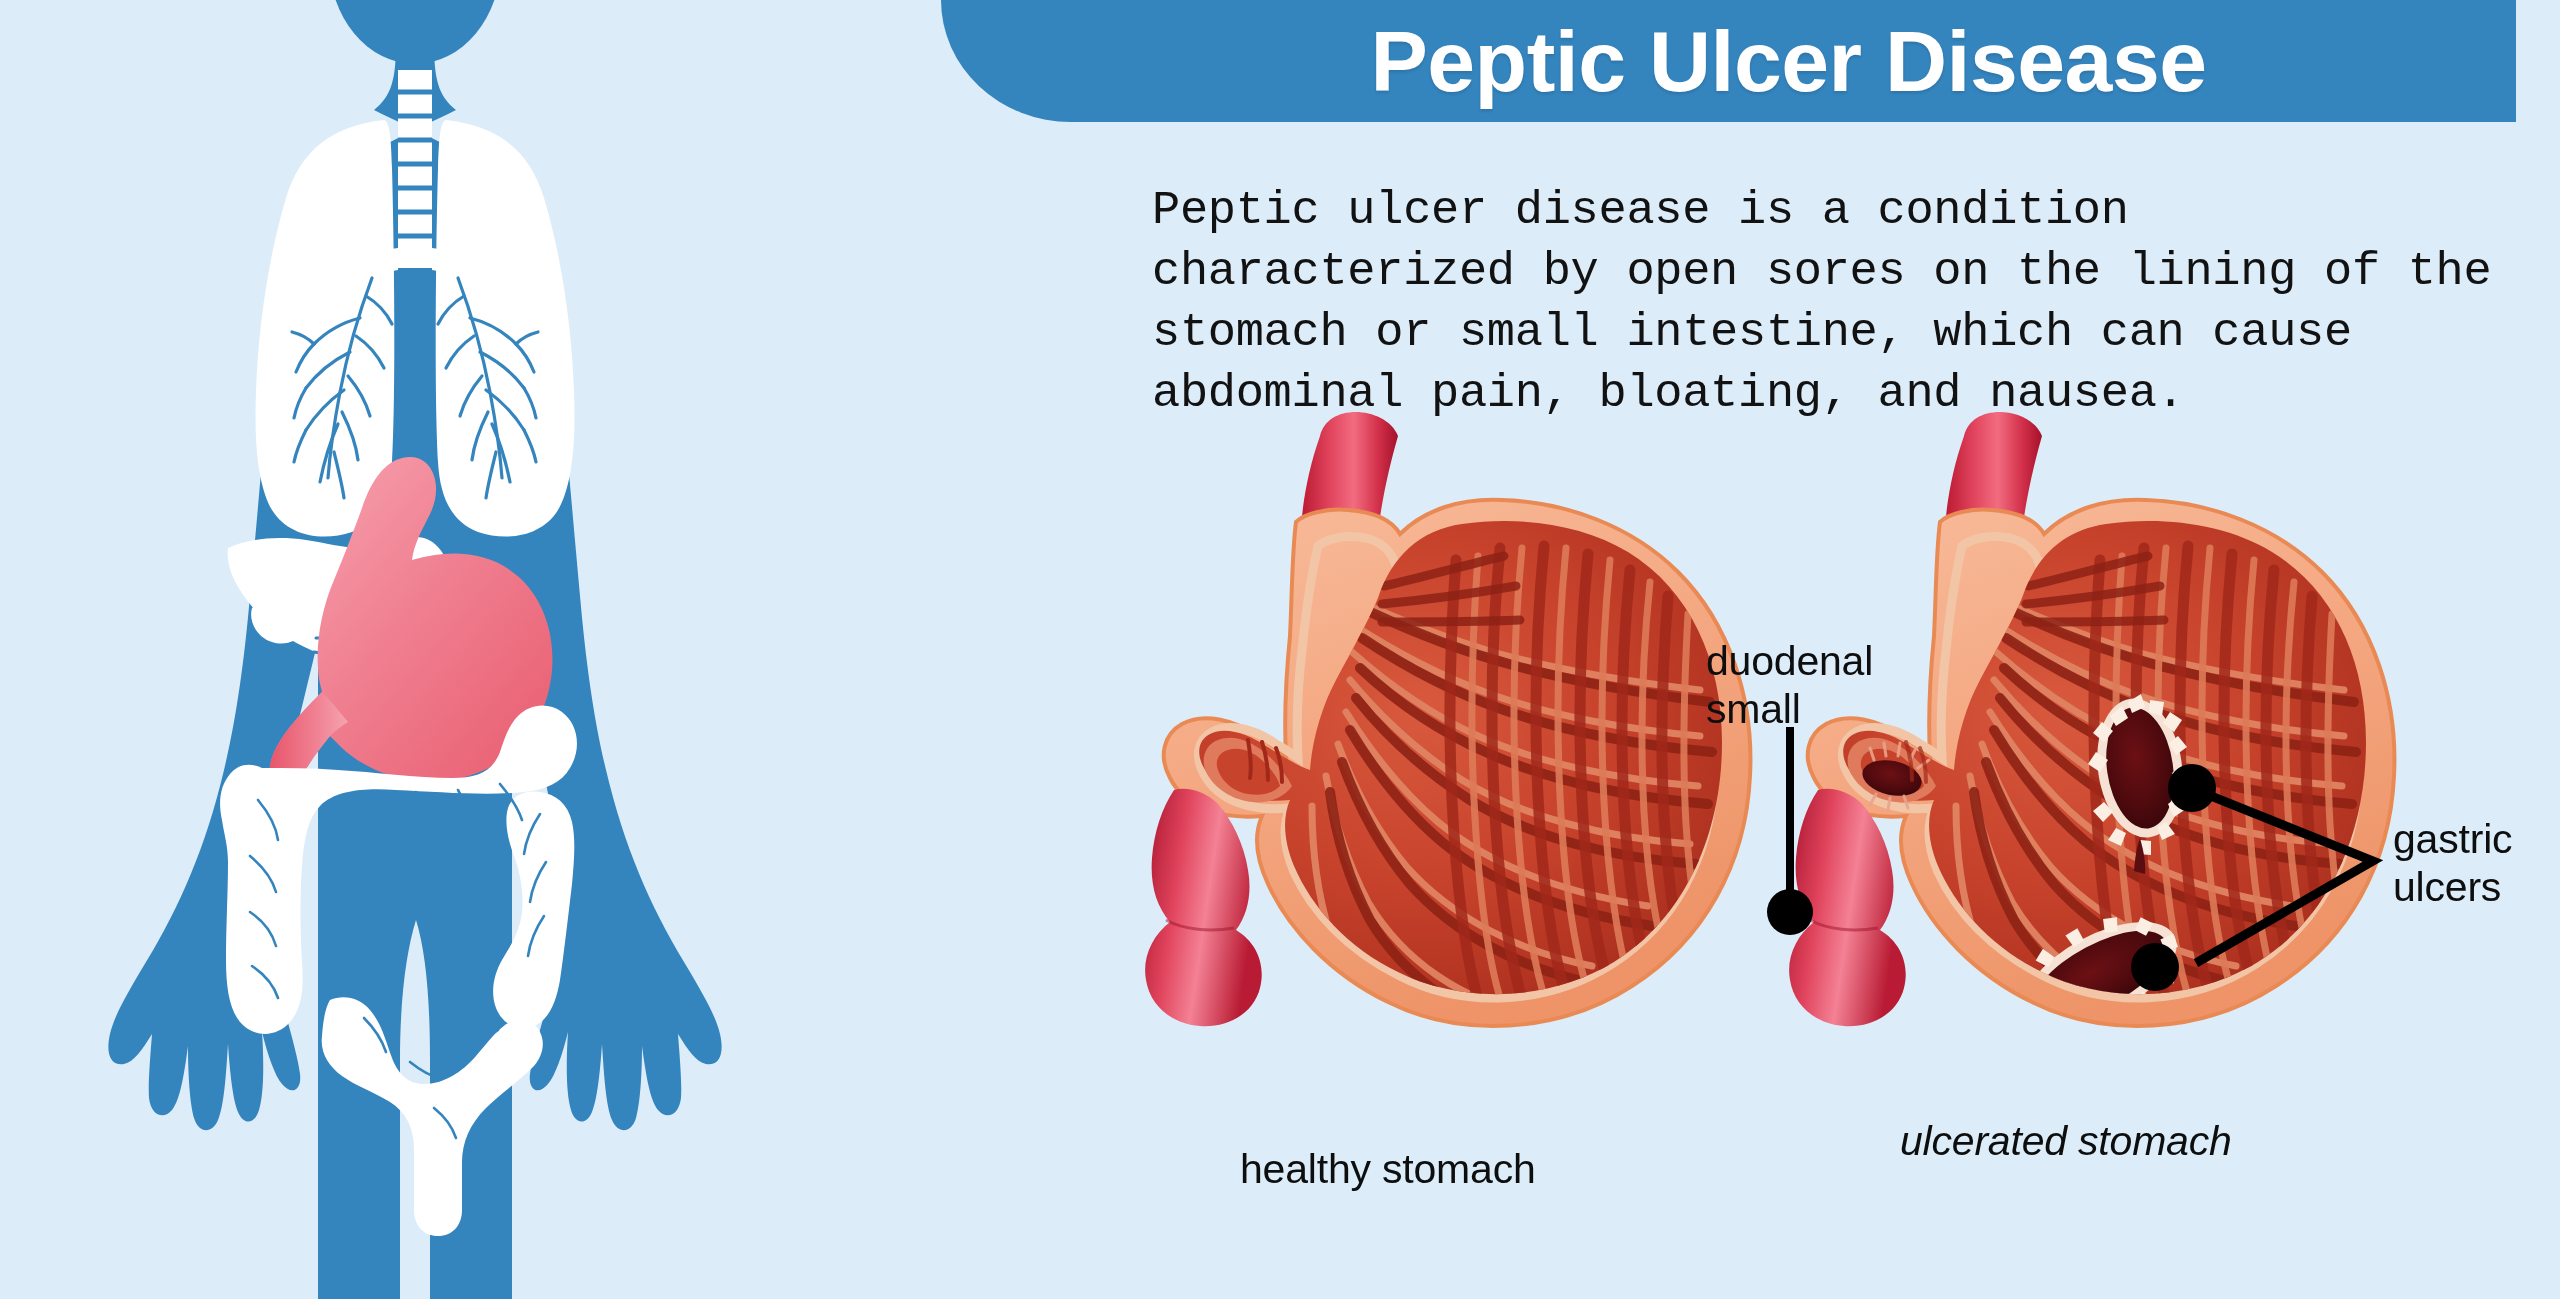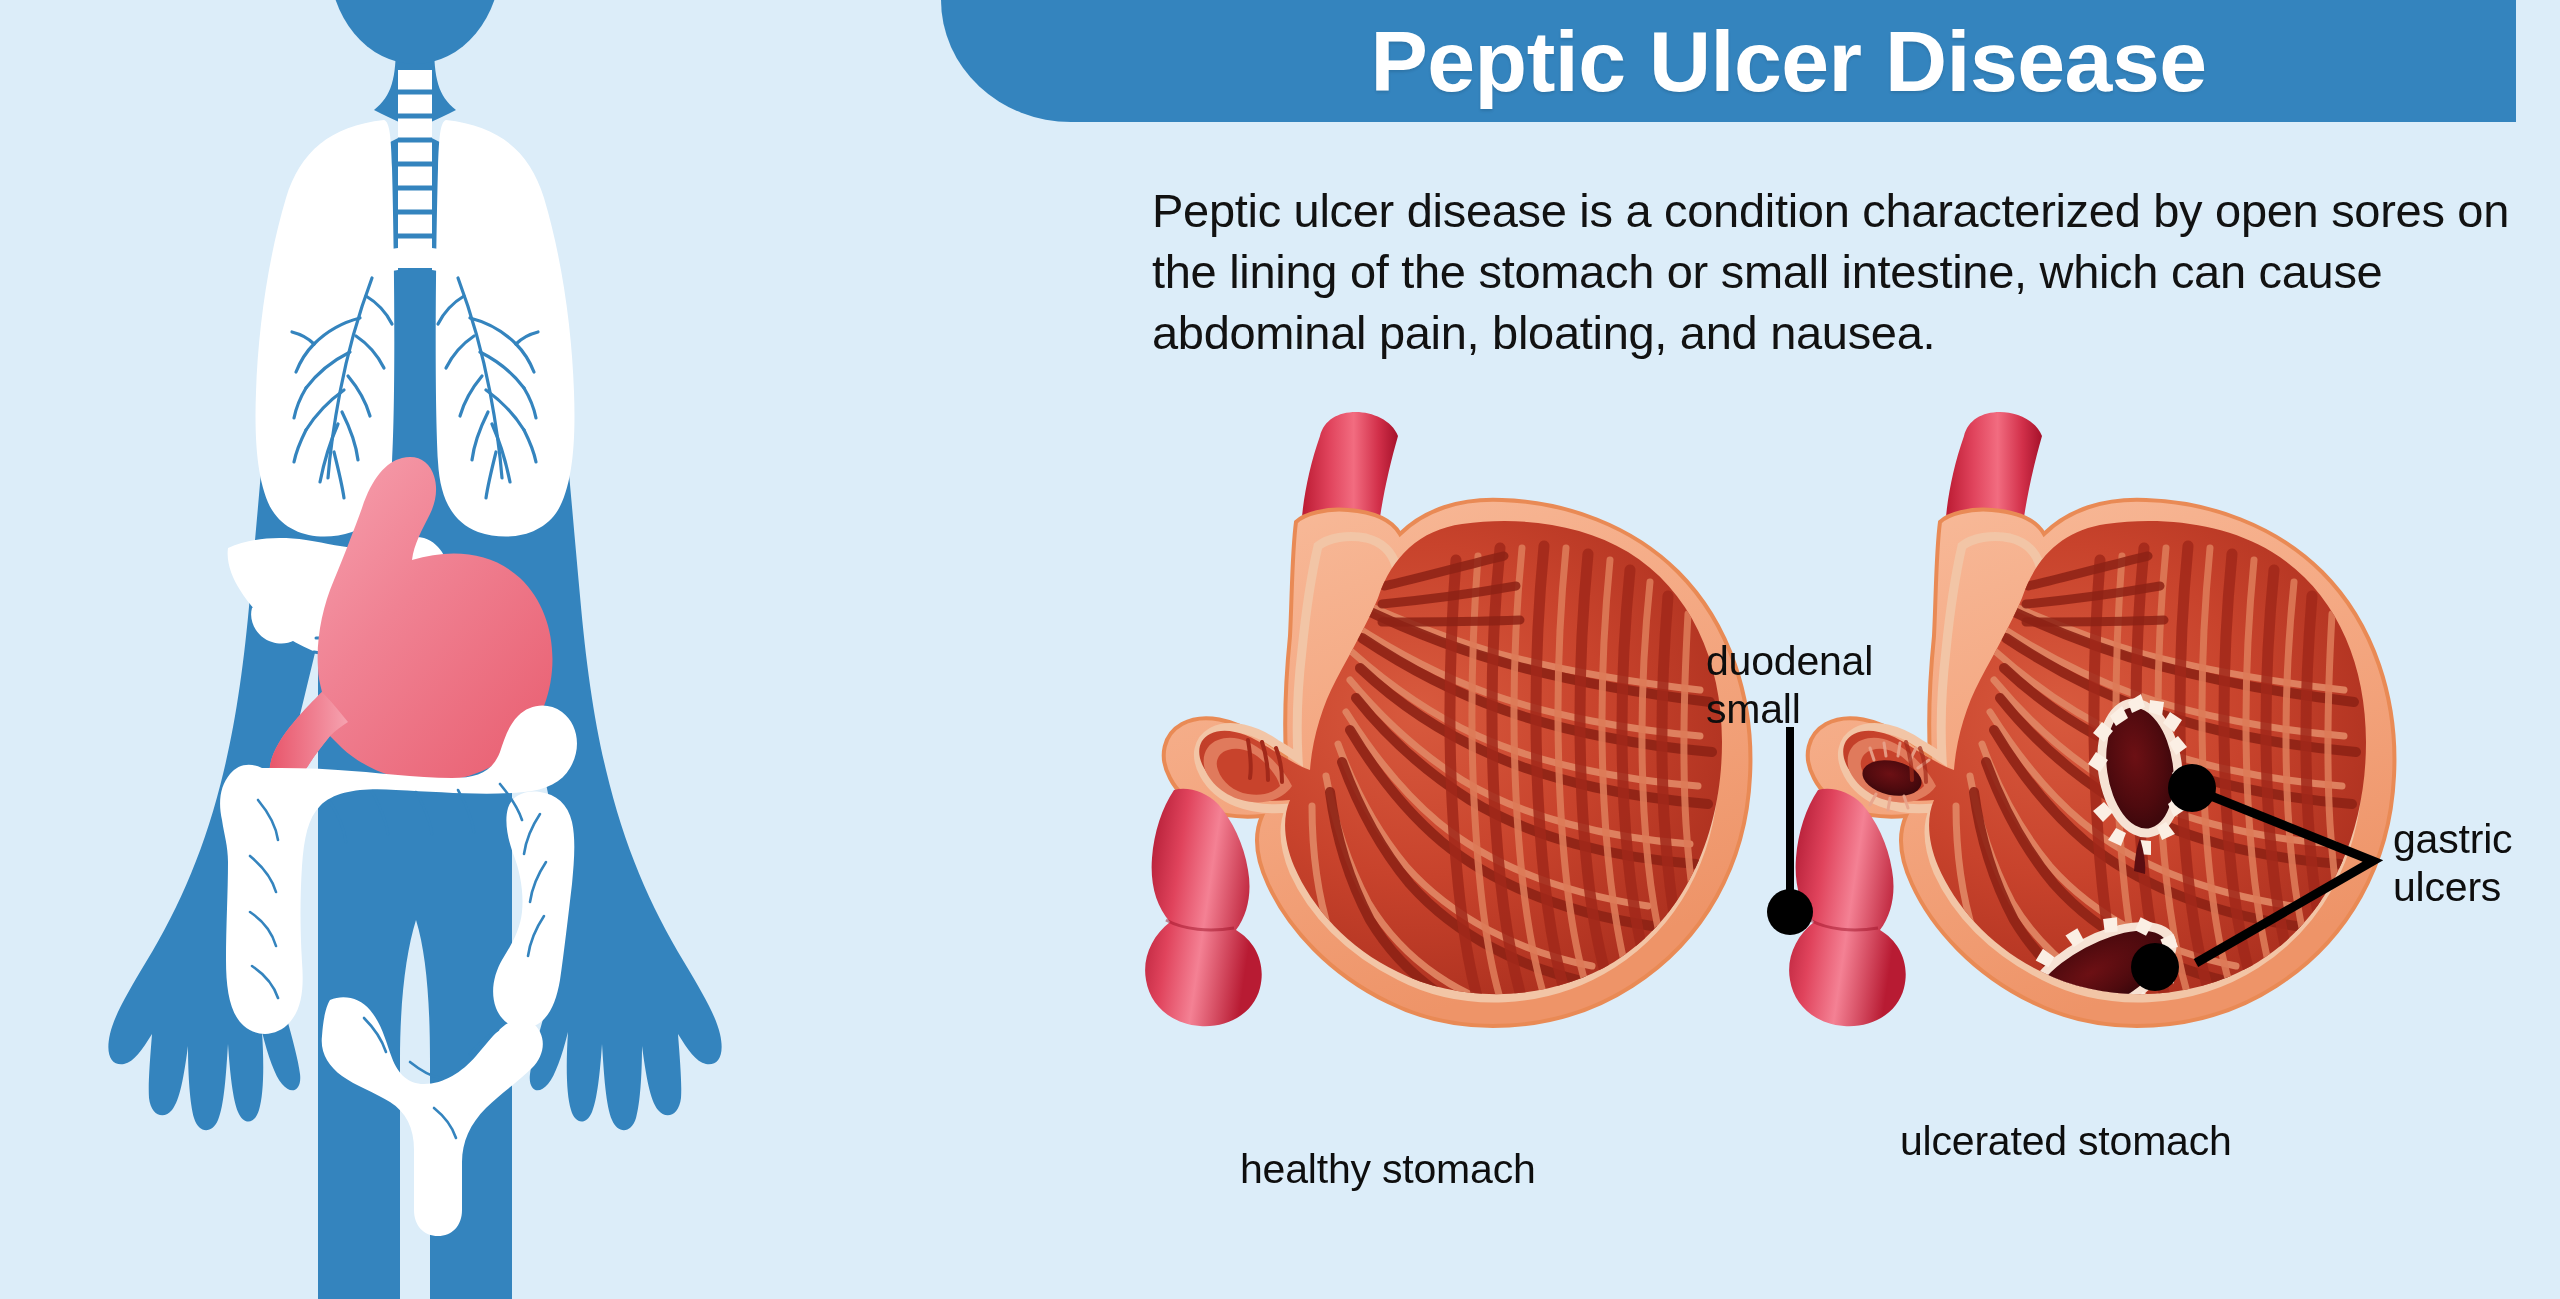--- a/index.html
+++ b/index.html
@@ -41,35 +41,36 @@
 
   
   #description{
     position:absolute;
     left:1152px; top:180px;
     width:1360px;
     color:#121212;
     font-size:47px;
     line-height:1.30;
     letter-spacing:-0.3px;
+    font-family:Liberation Mono, monospace;
   }
 
   
   #figures{ position:absolute; left:0; top:0; width:2560px; height:1299px; pointer-events:none; }
   #figures svg{ position:absolute; left:0; top:0; }
 
   .fig-caption{
     position:absolute;
     font-size:41px;
     color:#0E0E0E;
     white-space:nowrap;
     letter-spacing:-0.2px;
   }
   #caption-healthy{ left:1240px; top:1118px;margin-top:28px; }
-  #caption-ulcerated{ left:1900px; top:1118px; }
+  #caption-ulcerated{ left:1900px; top:1118px;font-style:italic; }
 
   .callout-label{
     position:absolute;
     font-size:41px;
     color:#0E0E0E;
     line-height:1.18;
     letter-spacing:-0.2px;
   }
   #label-duodenal{ left:1706px; top:637px; width:230px; text-align:left; }
   #label-gastric{ left:2393px; top:815px; width:180px; text-align:left; }

